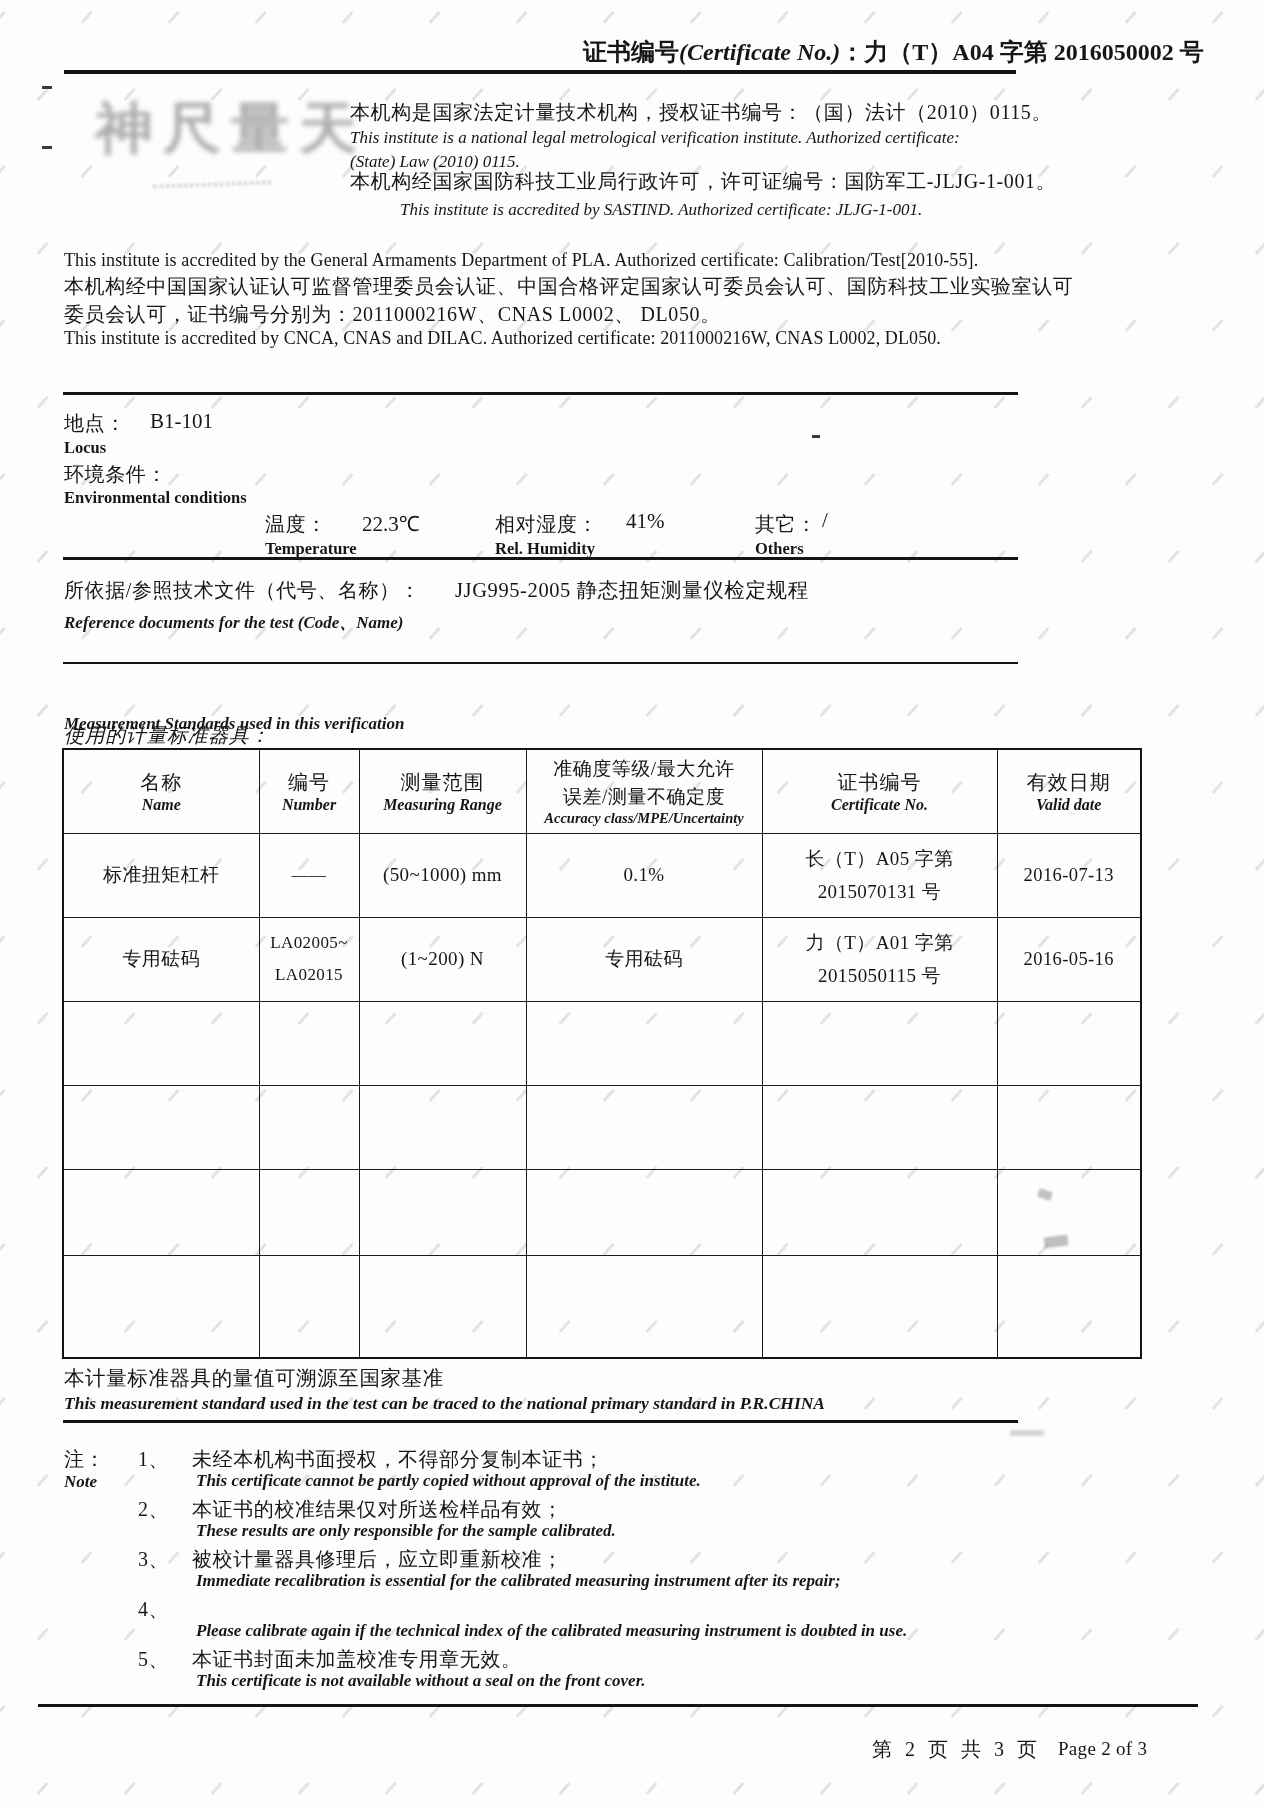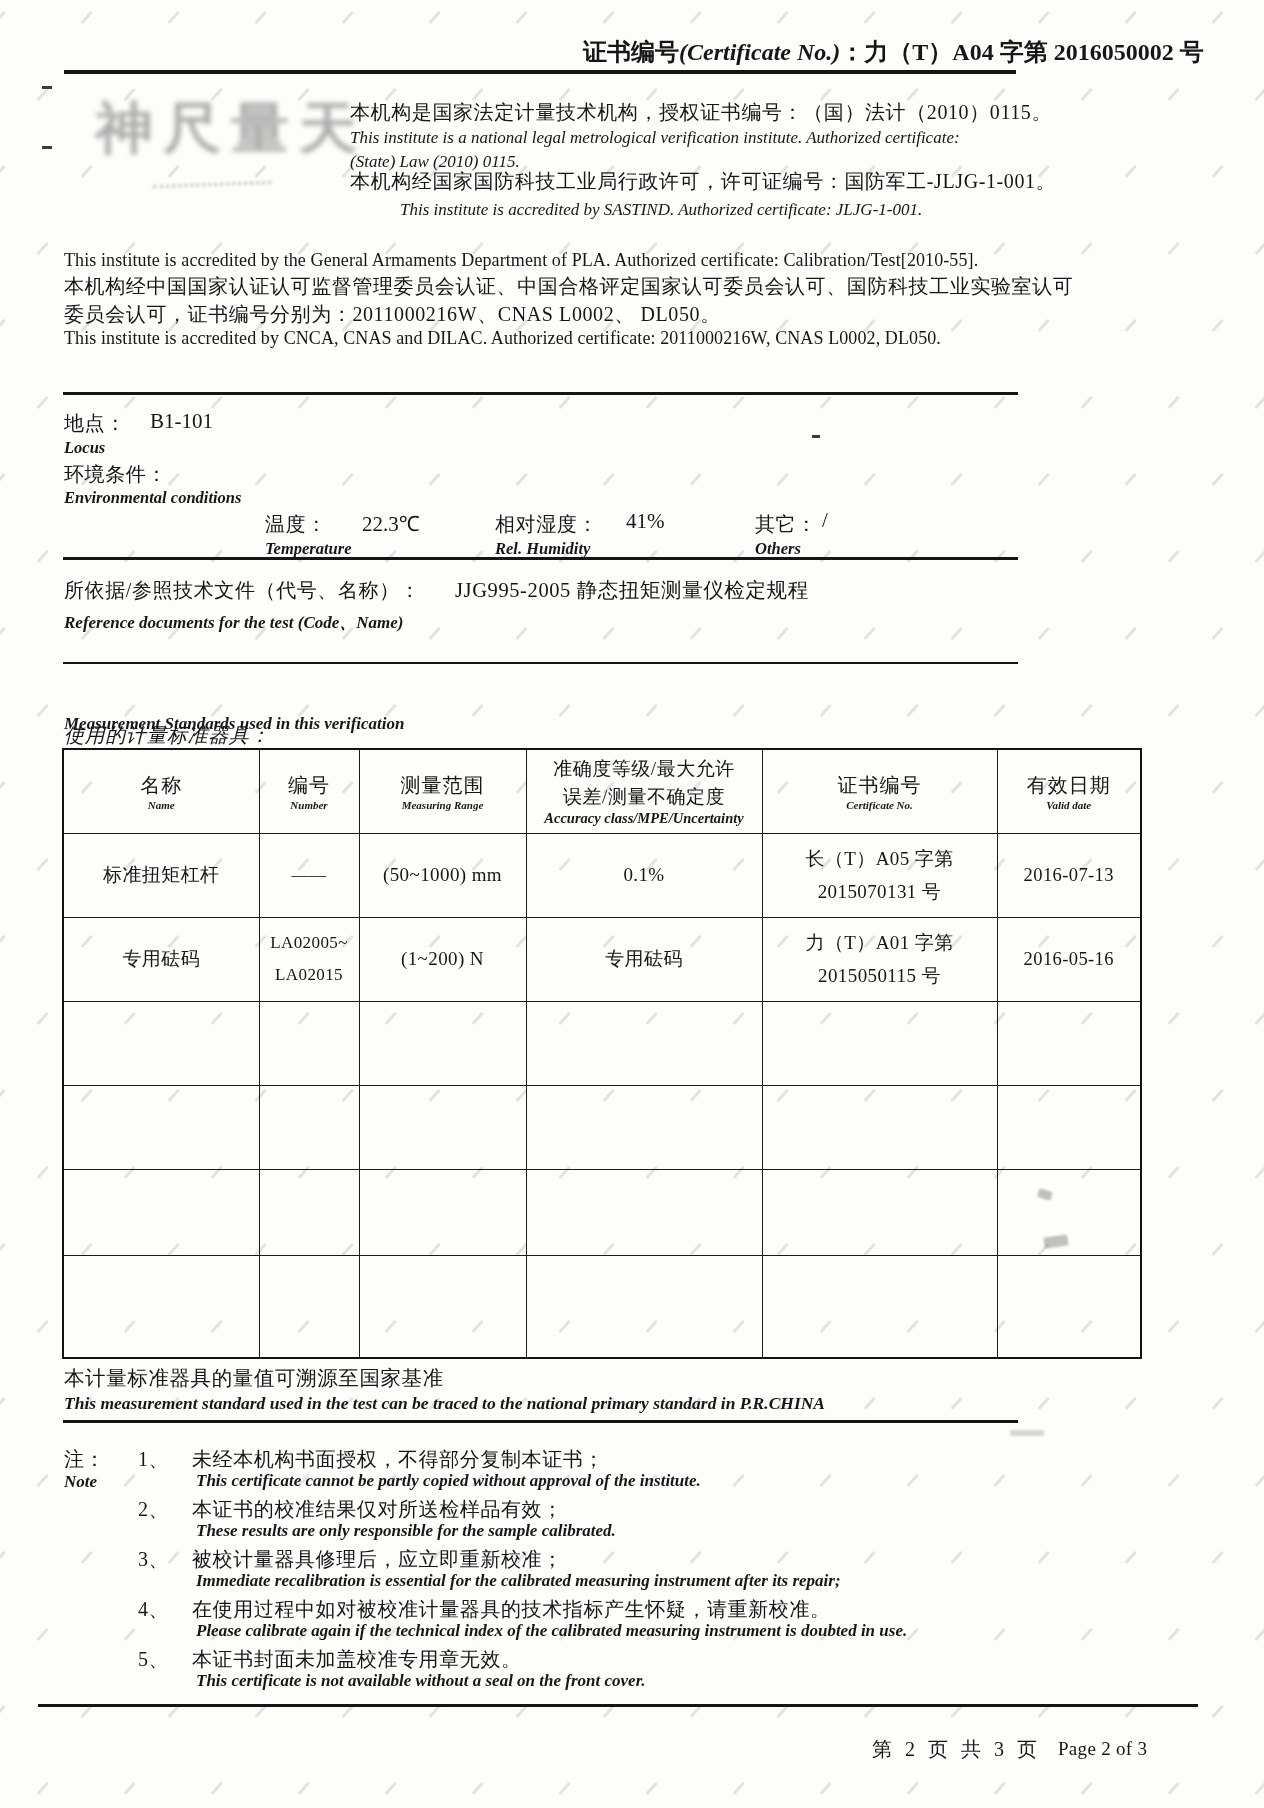--- a/index.html
+++ b/index.html
@@ -7,21 +7,21 @@
   .page {
     position:relative; width:1264px; height:1808px;
     background:#fdfdfc; overflow:hidden;
     font-family:"Liberation Serif", serif; color:#161616;
   }
   .abs { position:absolute; }
   .nowrap { white-space:nowrap; }
   .zh { font-size:20px; letter-spacing:.6px; }
   .en { font-size:18px; letter-spacing:.1px; }
   .en-sm { font-style:italic; font-size:17px; }
-  .enb { font-style:italic; font-weight:bold; font-size:16.5px; }
+  .enb { font-weight:bold; font-size:16.5px; }
   .enb17 { font-style:italic; font-weight:bold; font-size:17px; }
   .rule { position:absolute; background:#151515; }
 
   
   .cert-line { left:583px; top:36px; font-size:24px; font-weight:bold; white-space:nowrap; }
   .cert-line .it { font-style:italic; }
 
   
   .stamp { left:95px; top:90px; width:260px; height:120px; }
   .stamp-glyphs { font-size:58px; font-weight:bold; letter-spacing:10px; color:#6c6c6c;
@@ -36,21 +36,21 @@
   .margin-dash { position:absolute; width:10px; height:3px; background:#3a3a3a; }
 
   
   table.standards { position:absolute; left:62px; top:748px; width:1078px;
     border-collapse:collapse; table-layout:fixed; border:2.4px solid #131313; }
   .standards th, .standards td { border:1.8px solid #1b1b1b; text-align:center;
     vertical-align:middle; padding:0 2px; white-space:pre-line; }
   .standards thead th { height:84px; font-weight:normal; }
   .th-zh { font-size:20px; letter-spacing:1px; }
   .th-zh.pre { font-size:19px; line-height:1.45; letter-spacing:.5px; }
-  .th-en { font-style:italic; font-weight:bold; font-size:11px; letter-spacing:0; }
+  .th-en { font-style:italic; font-weight:bold; font-size:16px; letter-spacing:0; }
   .th-en.small { font-size:14.5px; }
   .standards tbody td { font-size:19px; line-height:1.75; letter-spacing:.4px; }
   .standards tbody td.c1 { font-size:17px; line-height:1.9; }
   .standards tbody td.c5 { font-size:18.5px; }
 
   .footer-zh { font-size:20px; letter-spacing:2px; word-spacing:4px; }
   .footer-en { font-size:19px; letter-spacing:.3px; }
 </style>
 </head>
 <body>
@@ -560,21 +560,20 @@
 
   <div class="abs zh" style="left:138px;top:1496px;">2、</div>
   <div class="abs zh nowrap" style="left:192px;top:1496px;">本证书的校准结果仅对所送检样品有效；</div>
   <div class="abs enb17 nowrap" style="left:196px;top:1521px;">These results are only responsible for the sample calibrated.</div>
 
   <div class="abs zh" style="left:138px;top:1546px;">3、</div>
   <div class="abs zh nowrap" style="left:192px;top:1546px;">被校计量器具修理后，应立即重新校准；</div>
   <div class="abs enb17 nowrap" style="left:196px;top:1571px;">Immediate recalibration is essential for the calibrated measuring instrument after its repair;</div>
 
   <div class="abs zh" style="left:138px;top:1596px;">4、</div>
-  <div class="abs zh nowrap" style="left:192px;top:1596px;">在使用过程中如对被校准计量器具的技术指标产生怀疑，请重新校准。</div>
   <div class="abs enb17 nowrap" style="left:196px;top:1621px;">Please calibrate again if the technical index of the calibrated measuring instrument is doubted in use.</div>
 
   <div class="abs zh" style="left:138px;top:1646px;">5、</div>
   <div class="abs zh nowrap" style="left:192px;top:1646px;">本证书封面未加盖校准专用章无效。</div>
   <div class="abs enb17 nowrap" style="left:196px;top:1671px;">This certificate is not available without a seal on the front cover.</div>
 
   <div class="rule" style="left:38px;top:1704px;width:1160px;height:3px;"></div>
   <div class="abs footer-zh" style="left:872px;top:1736px;">第 2 页 共 3 页</div>
   <div class="abs footer-en" style="left:1058px;top:1738px;">Page 2 of 3</div>
 

